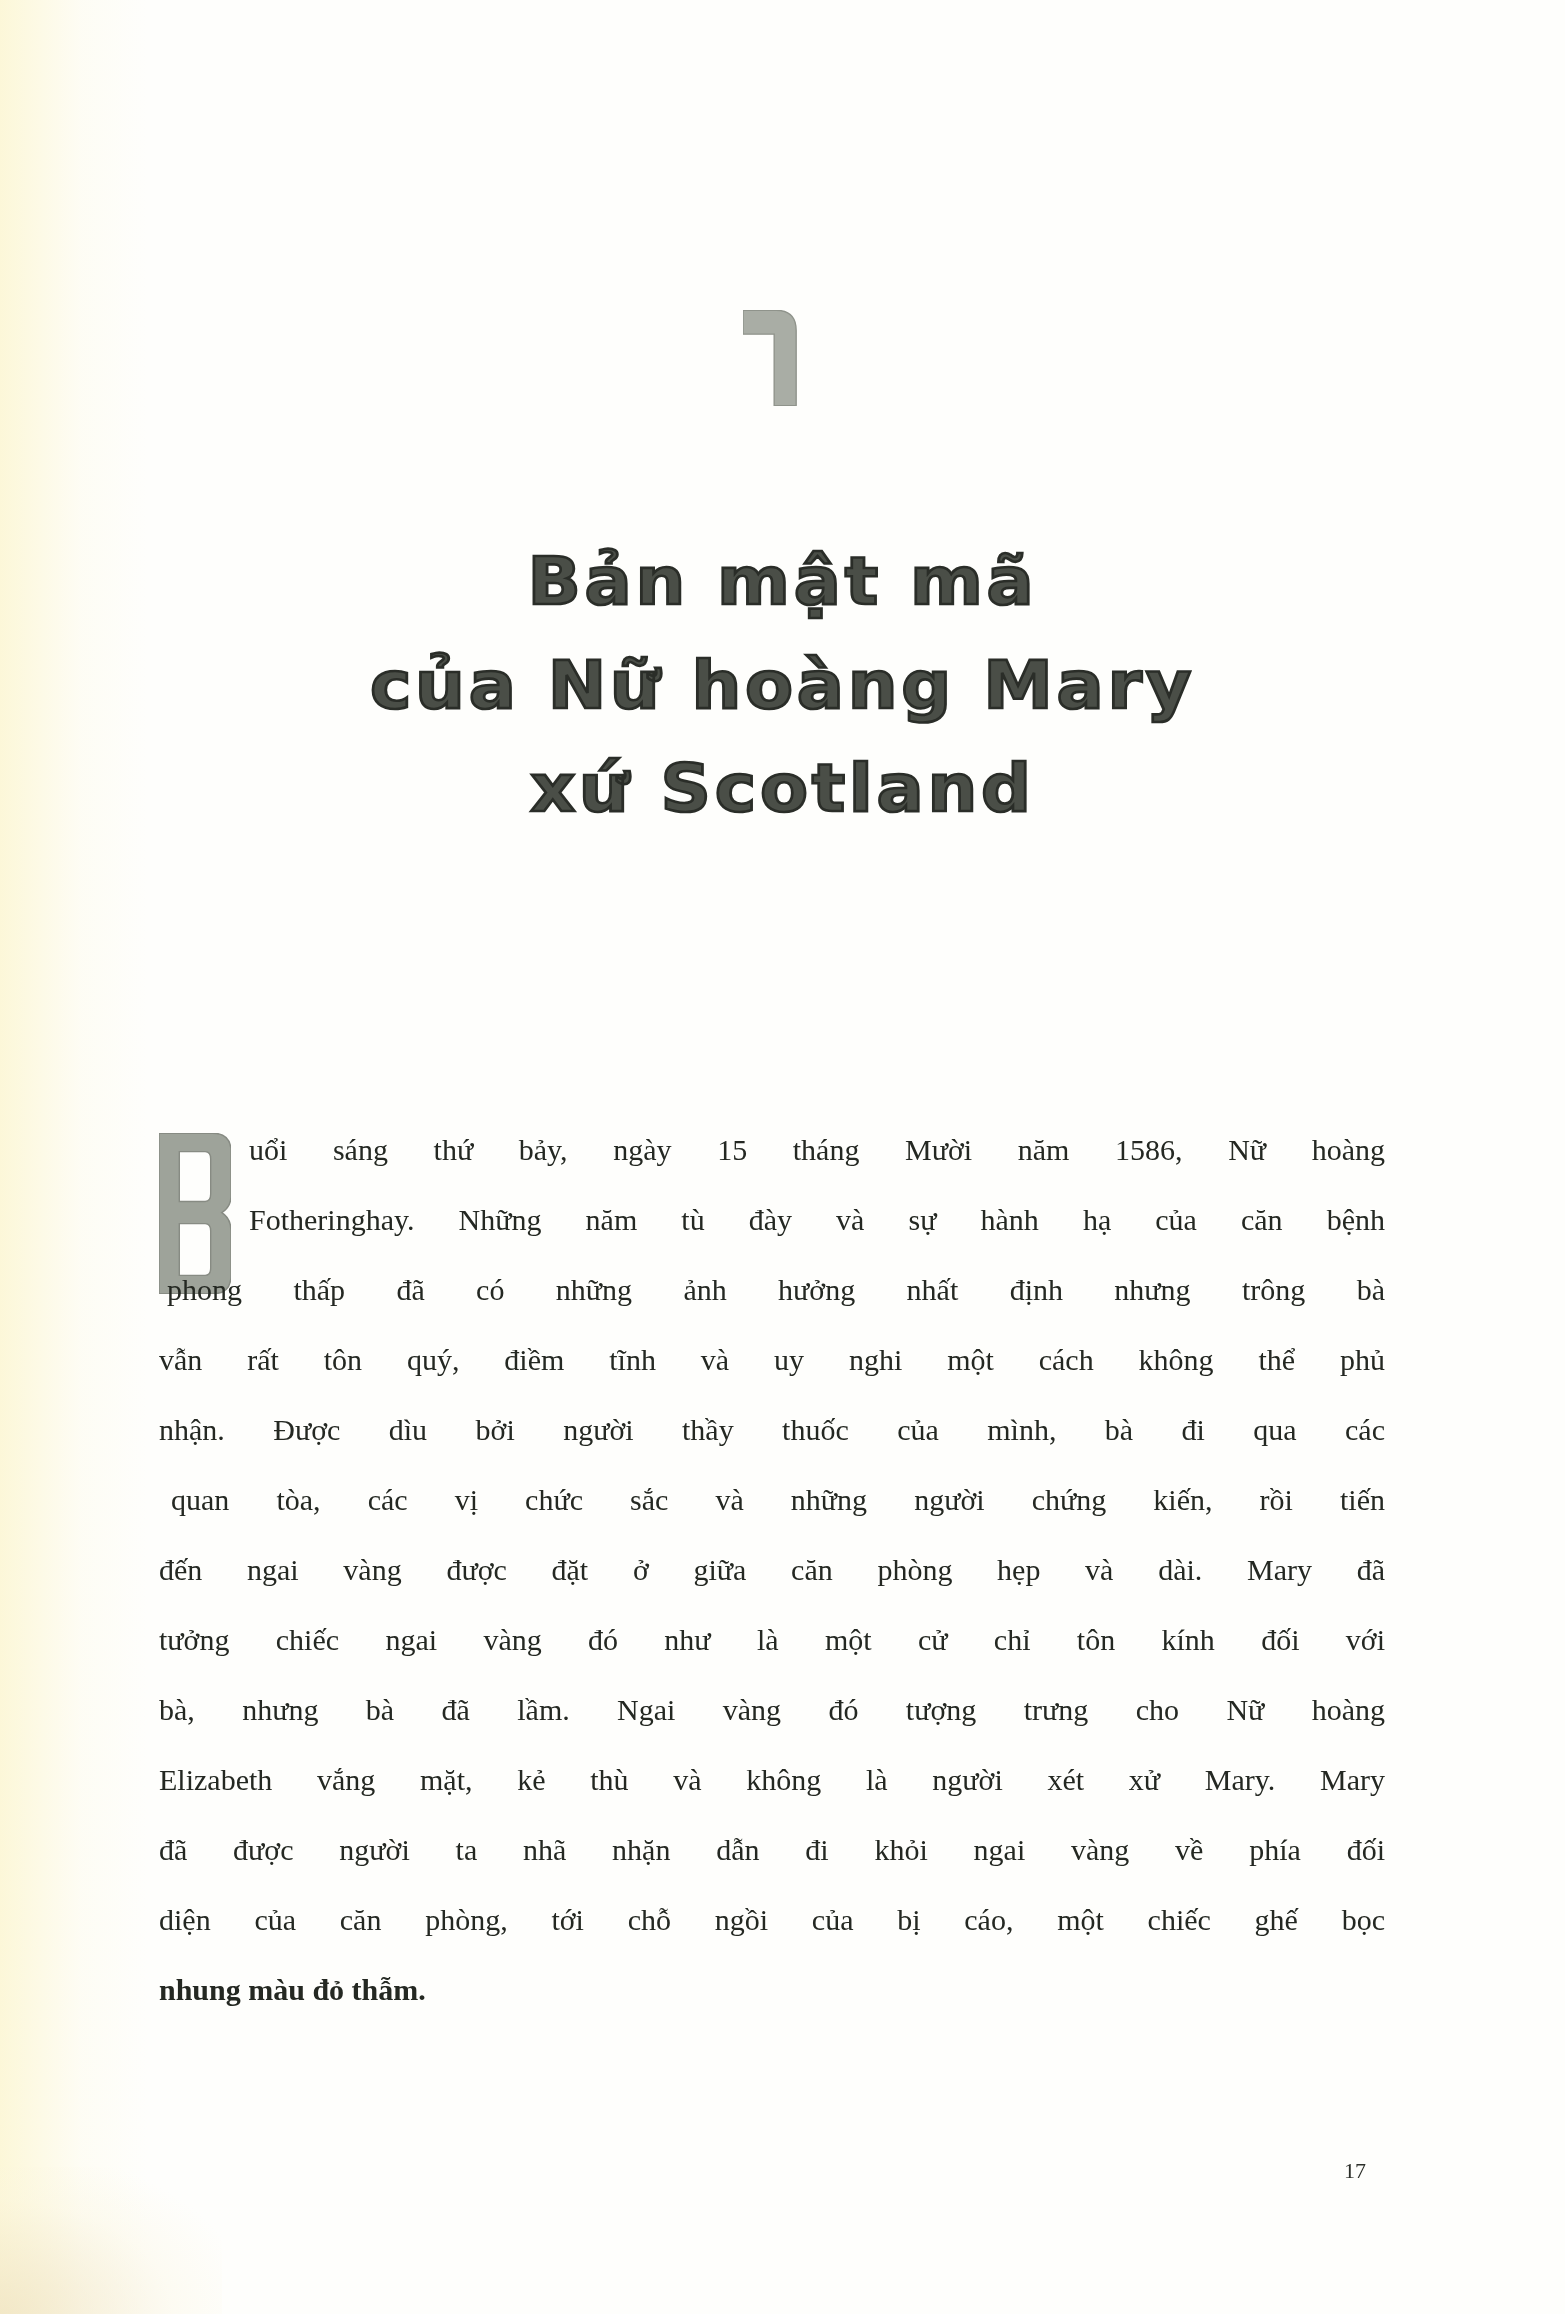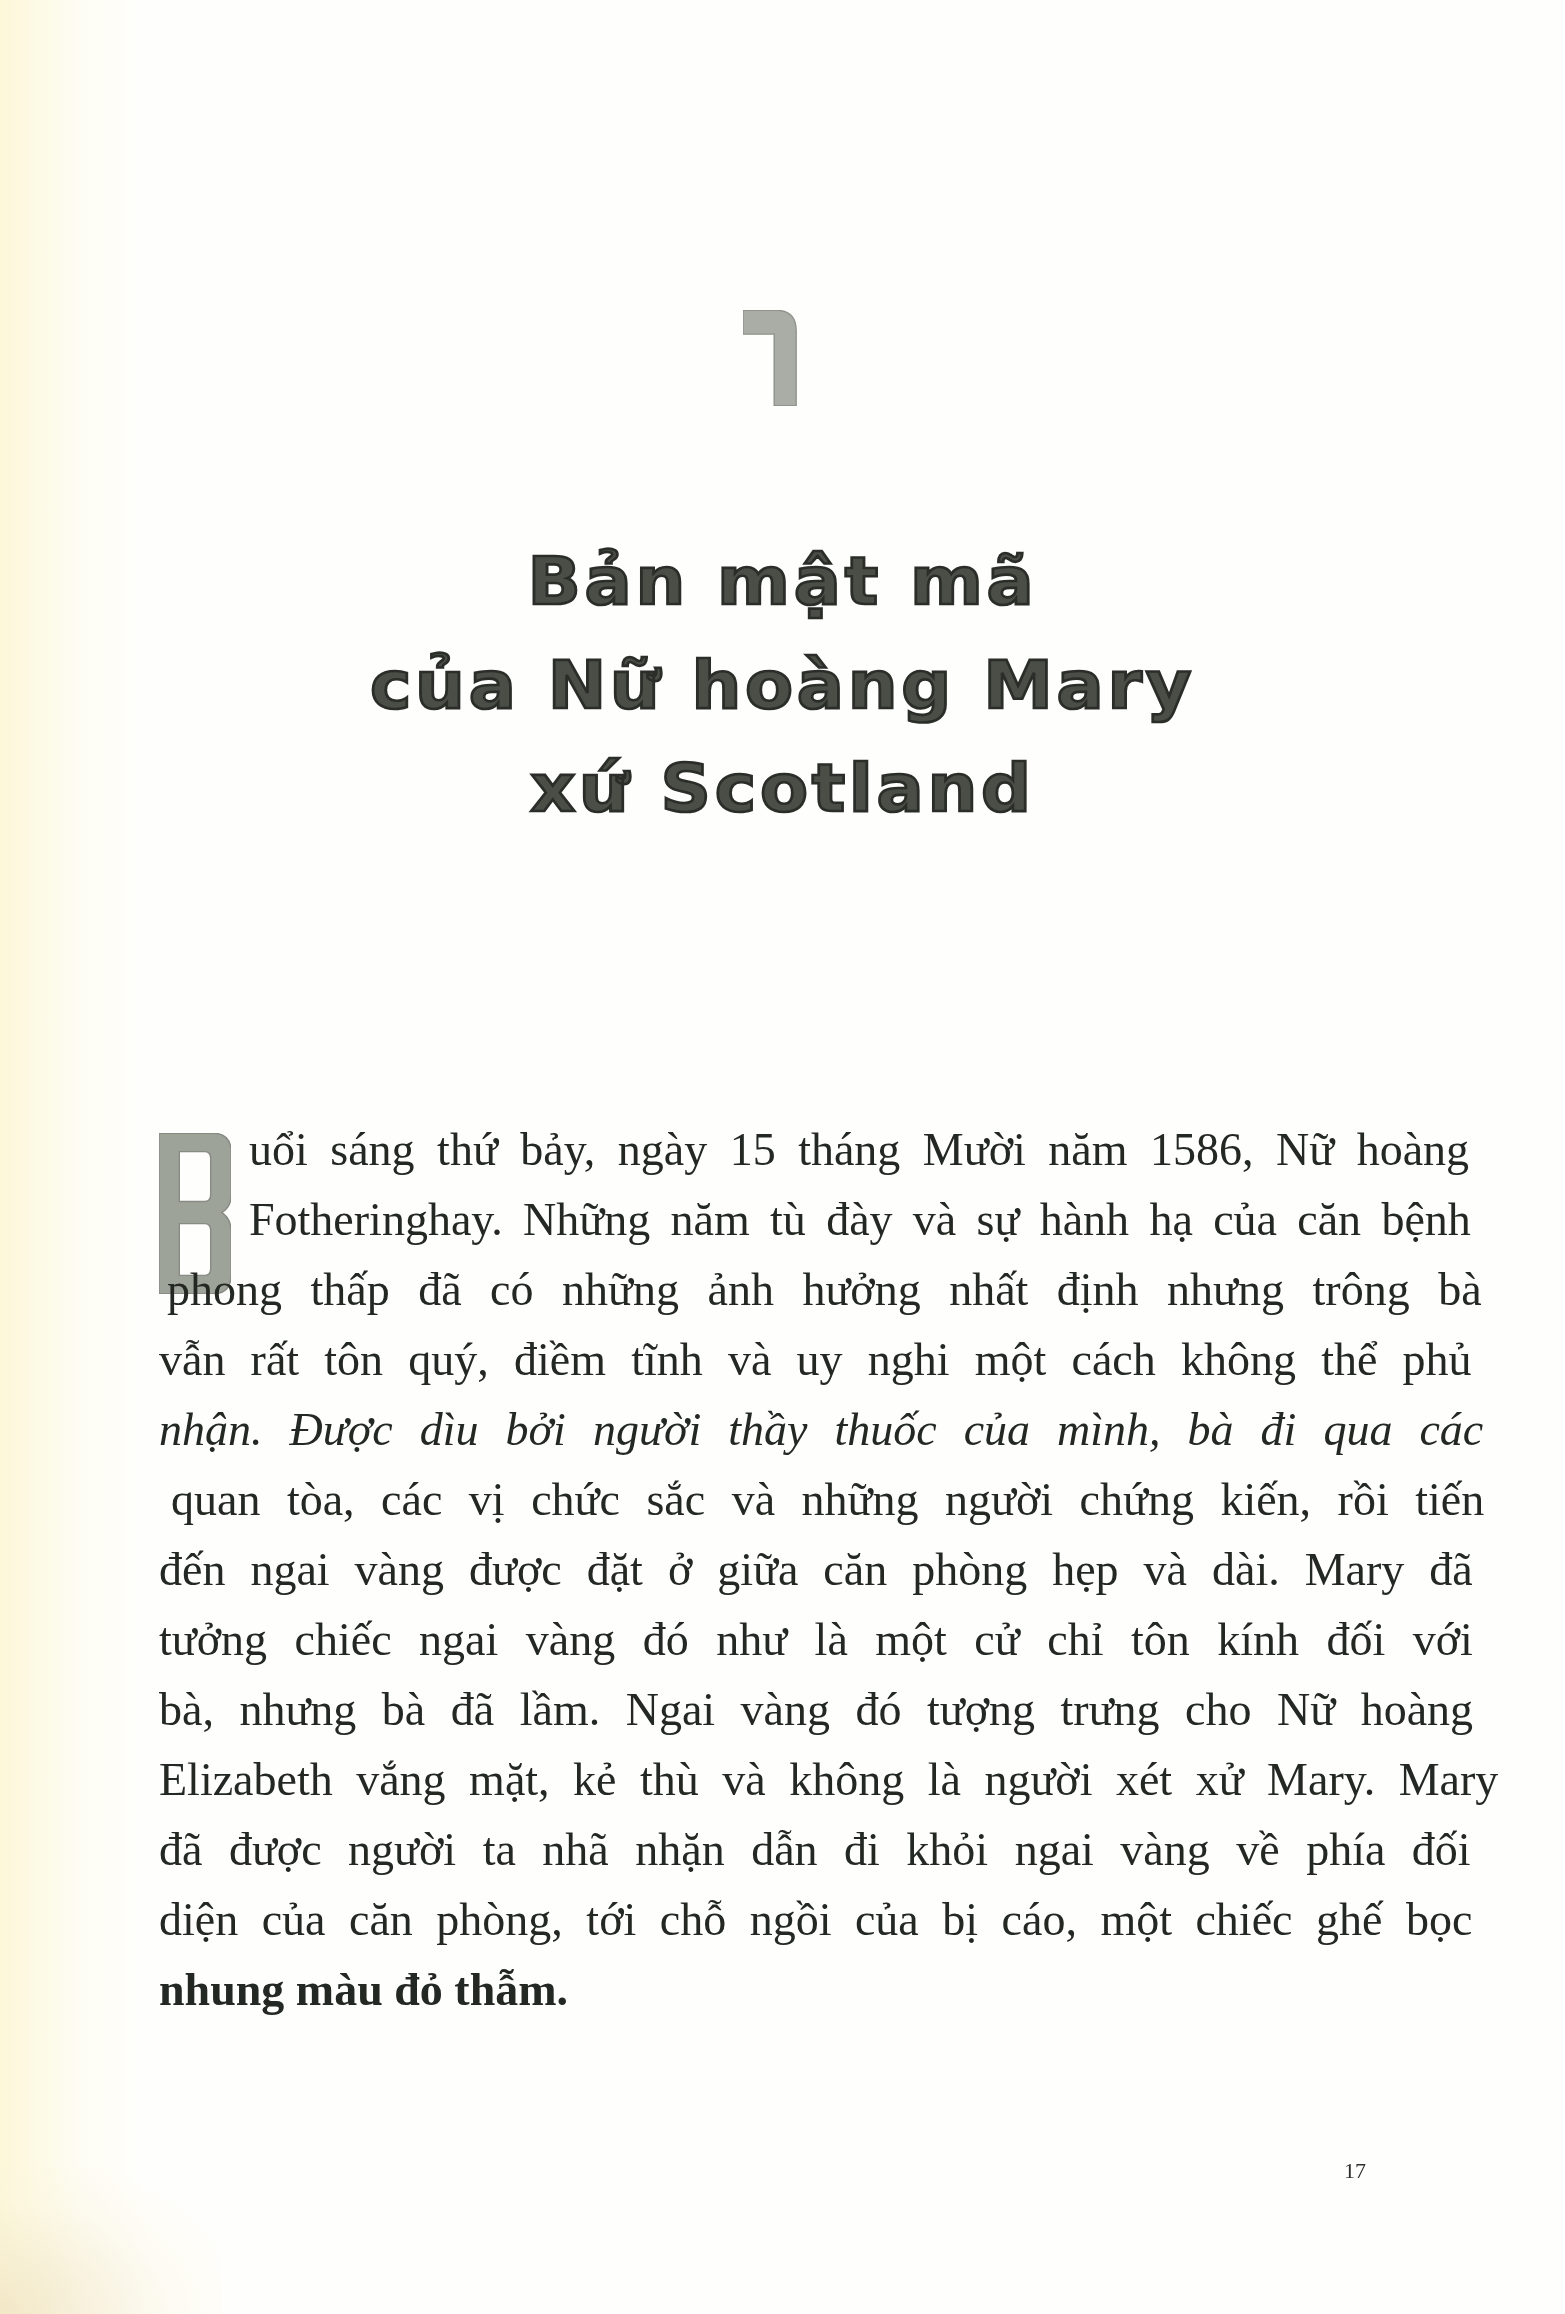--- a/index.html
+++ b/index.html
@@ -58,21 +58,21 @@
     .chapter-title .title-line {
       display: block;
     }
 
     
     .body-text {
       position: absolute;
       left: 159px;
       top: 1115px;
       width: 1226px;
-      font-size: 46px;
+      font-size: 30px;
       line-height: 70px;
       text-align: justify;
       color: #242822;
     }
     .body-line {
       display: block;
       white-space: nowrap;
       text-align-last: justify;
       text-align: justify;
     }
@@ -119,21 +119,21 @@
   <path d="M0 0 H58 Q78 0 78 20 V68 Q78 80 68 86 Q78 92 78 106 V154 Q78 174 58 174 H0 Z
            M22 20 V74 H50 Q56 74 56 66 V28 Q56 20 50 20 Z
            M22 98 V154 H50 Q56 154 56 146 V106 Q56 98 50 98 Z" fill="#9ea39a" fill-rule="evenodd" stroke="#878b83" stroke-width="1.5"></path>
 </svg>
 
 <div class="body-text">
   <span class="body-line indent" style="display: block; word-spacing: 11px;">uổi sáng thứ bảy, ngày 15 tháng Mười năm 1586, Nữ hoàng</span>
   <span class="body-line indent" style="display: block; word-spacing: 8.8px;">Fotheringhay. Những năm tù đày và sự hành hạ của căn bệnh</span>
   <span class="body-line" style="display: block; word-spacing: 17px; margin-left: 8px;">phong thấp đã có những ảnh hưởng nhất định nhưng trông bà</span>
   <span class="body-line" style="display: block; word-spacing: 13.7px;">vẫn rất tôn quý, điềm tĩnh và uy nghi một cách không thể phủ</span>
-  <span class="body-line" style="display: block; word-spacing: 15.5px; font-style: italic;">nhận. Được dìu bởi người thầy thuốc của mình, bà đi qua các</span>
+  <span class="body-line" style="display: block; word-spacing: 15.5px;">nhận. Được dìu bởi người thầy thuốc của mình, bà đi qua các</span>
   <span class="body-line" style="display: block; word-spacing: 15px; margin-left: 12px;">quan tòa, các vị chức sắc và những người chứng kiến, rồi tiến</span>
   <span class="body-line" style="display: block; word-spacing: 13.5px;">đến ngai vàng được đặt ở giữa căn phòng hẹp và dài. Mary đã</span>
   <span class="body-line" style="display: block; word-spacing: 16px;">tưởng chiếc ngai vàng đó như là một cử chỉ tôn kính đối với</span>
   <span class="body-line" style="display: block; word-spacing: 14px;">bà, nhưng bà đã lầm. Ngai vàng đó tượng trưng cho Nữ hoàng</span>
   <span class="body-line" style="display: block; word-spacing: 12px;">Elizabeth vắng mặt, kẻ thù và không là người xét xử Mary. Mary</span>
   <span class="body-line" style="display: block; word-spacing: 15px;">đã được người ta nhã nhặn dẫn đi khỏi ngai vàng về phía đối</span>
   <span class="body-line" style="display: block; word-spacing: 12px;">diện của căn phòng, tới chỗ ngồi của bị cáo, một chiếc ghế bọc</span>
   <span class="body-line last">nhung màu đỏ thẫm.</span>
 </div>
 

